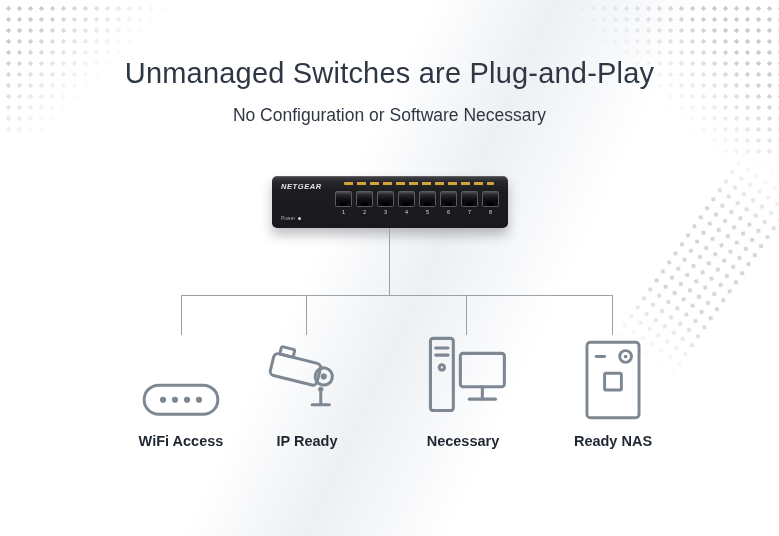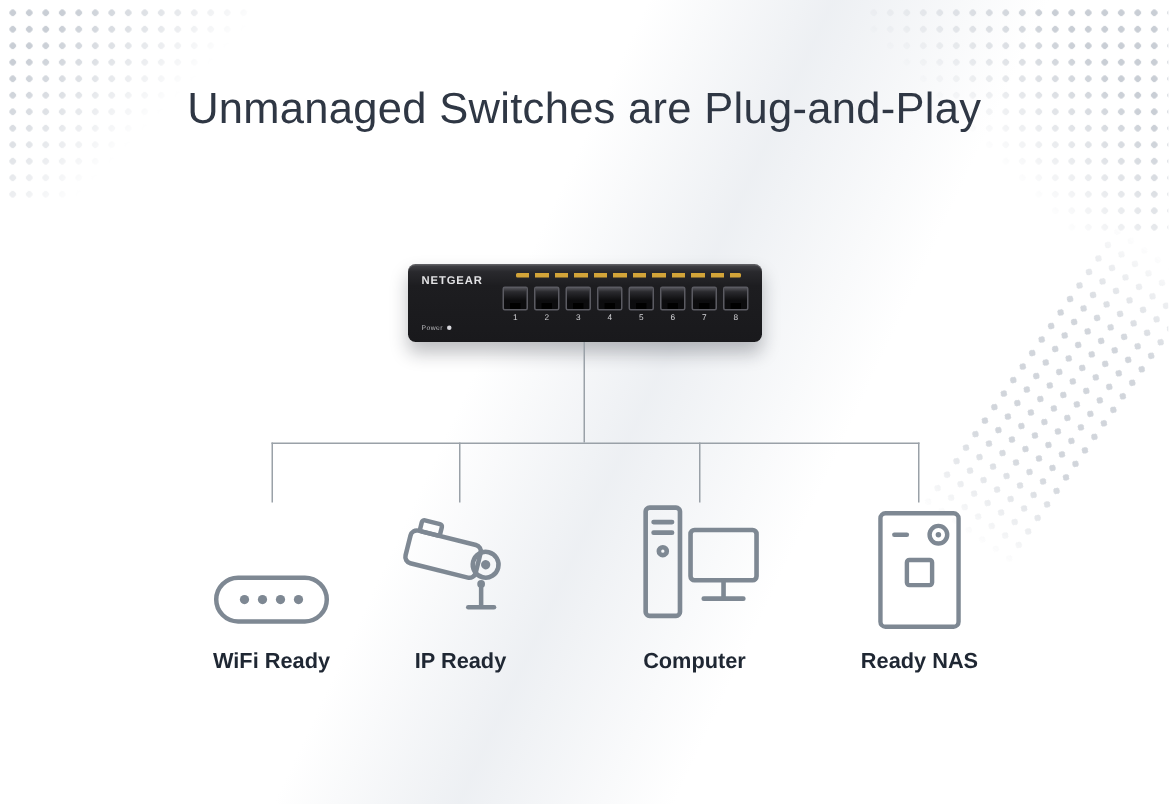--- a/index.html
+++ b/index.html
@@ -50,21 +50,21 @@
 
   
   .switch {
     position:absolute; left:272px; top:176px; width:236px; height:52px;
     background:linear-gradient(180deg, #46464b 0%, #29292d 10%, #1d1d20 28%, #19191c 100%);
     border-radius:5px;
     box-shadow:0 7px 12px rgba(20,25,35,.28), 0 1px 0 rgba(255,255,255,.15) inset;
   }
   .brand {
     position:absolute; top:6px; left:9px;
-    font-size:7.5px; font-weight:bold; letter-spacing:.6px; color:#e3e3e5;
+    font-size:7.5px; font-weight:bold; letter-spacing:.6px; color:#e3e3e5;font-style:italic;
   }
   .power {
     position:absolute; bottom:7px; left:9px;
     font-size:4.5px; color:#b9b9bd; letter-spacing:.3px;
   }
   .power::after {
     content:""; display:inline-block; width:3px; height:3px; margin-left:3px;
     border-radius:50%; background:#d9d9de;
   }
   .legend {
@@ -111,20 +111,21 @@
 </head>
 <body>
 
 <div class="canvas">
 
   <div class="dots dots-tl"></div>
   <div class="dots dots-tr"></div>
   <div class="dots dots-rm"></div>
 
   <h1 class="title">Unmanaged Switches are Plug-and-Play</h1>
+  <div class="subtitle">No Configuration or Software Necessary</div>
 
   <div class="switch">
     <div class="brand">NETGEAR</div>
     <div class="power">Power</div>
     <div class="legend"></div>
     <div class="ports">
       <div class="port">
           <div class="jack"></div>
           <div class="pnum">1</div>
         </div>
@@ -169,21 +170,21 @@
   <div class="device dev-1">
     <div class="icon-box">
       <svg class="icon-svg" width="86" height="60" viewBox="0 0 100 70">
         <rect x="7" y="27" width="86" height="34" rx="17"></rect>
         <circle class="icon-fill" cx="29" cy="44" r="3.6"></circle>
         <circle class="icon-fill" cx="43" cy="44" r="3.6"></circle>
         <circle class="icon-fill" cx="57" cy="44" r="3.6"></circle>
         <circle class="icon-fill" cx="71" cy="44" r="3.6"></circle>
       </svg>
     </div>
-    <div class="device-label">WiFi Ready</div>
+    <div class="device-label">WiFi Access</div>
   </div>
 
   <div class="device dev-2">
     <div class="icon-box">
       <svg class="icon-svg" width="86" height="86" viewBox="0 0 100 100">
         <g transform="rotate(14 45 42)">
           <rect x="8" y="28" width="56" height="26" rx="5"></rect>
           <rect x="14" y="19" width="16" height="9" rx="2"></rect>
           <circle cx="70" cy="41" r="10"></circle>
           <circle class="icon-fill" cx="70" cy="41" r="3.6"></circle>
@@ -201,21 +202,21 @@
       <svg class="icon-svg" width="98" height="88" viewBox="0 0 110 100">
         <rect x="18" y="5" width="26" height="82" rx="3"></rect>
         <path d="M24 16 L38 16"></path>
         <path d="M24 24 L38 24"></path>
         <circle cx="31" cy="38" r="3"></circle>
         <rect x="52" y="22" width="50" height="38" rx="3"></rect>
         <path d="M77 60 L77 74"></path>
         <path d="M62 74 L92 74"></path>
       </svg>
     </div>
-    <div class="device-label">Computer</div>
+    <div class="device-label">Necessary</div>
   </div>
 
   <div class="device dev-4">
     <div class="icon-box">
       <svg class="icon-svg" width="68" height="84" viewBox="0 0 80 100">
         <rect x="9" y="5" width="62" height="90" rx="4"></rect>
         <circle cx="55" cy="22" r="7"></circle>
         <circle class="icon-fill" cx="55" cy="22" r="2.2"></circle>
         <path d="M20 22 L30 22"></path>
         <rect x="30" y="42" width="20" height="20" rx="2"></rect>

